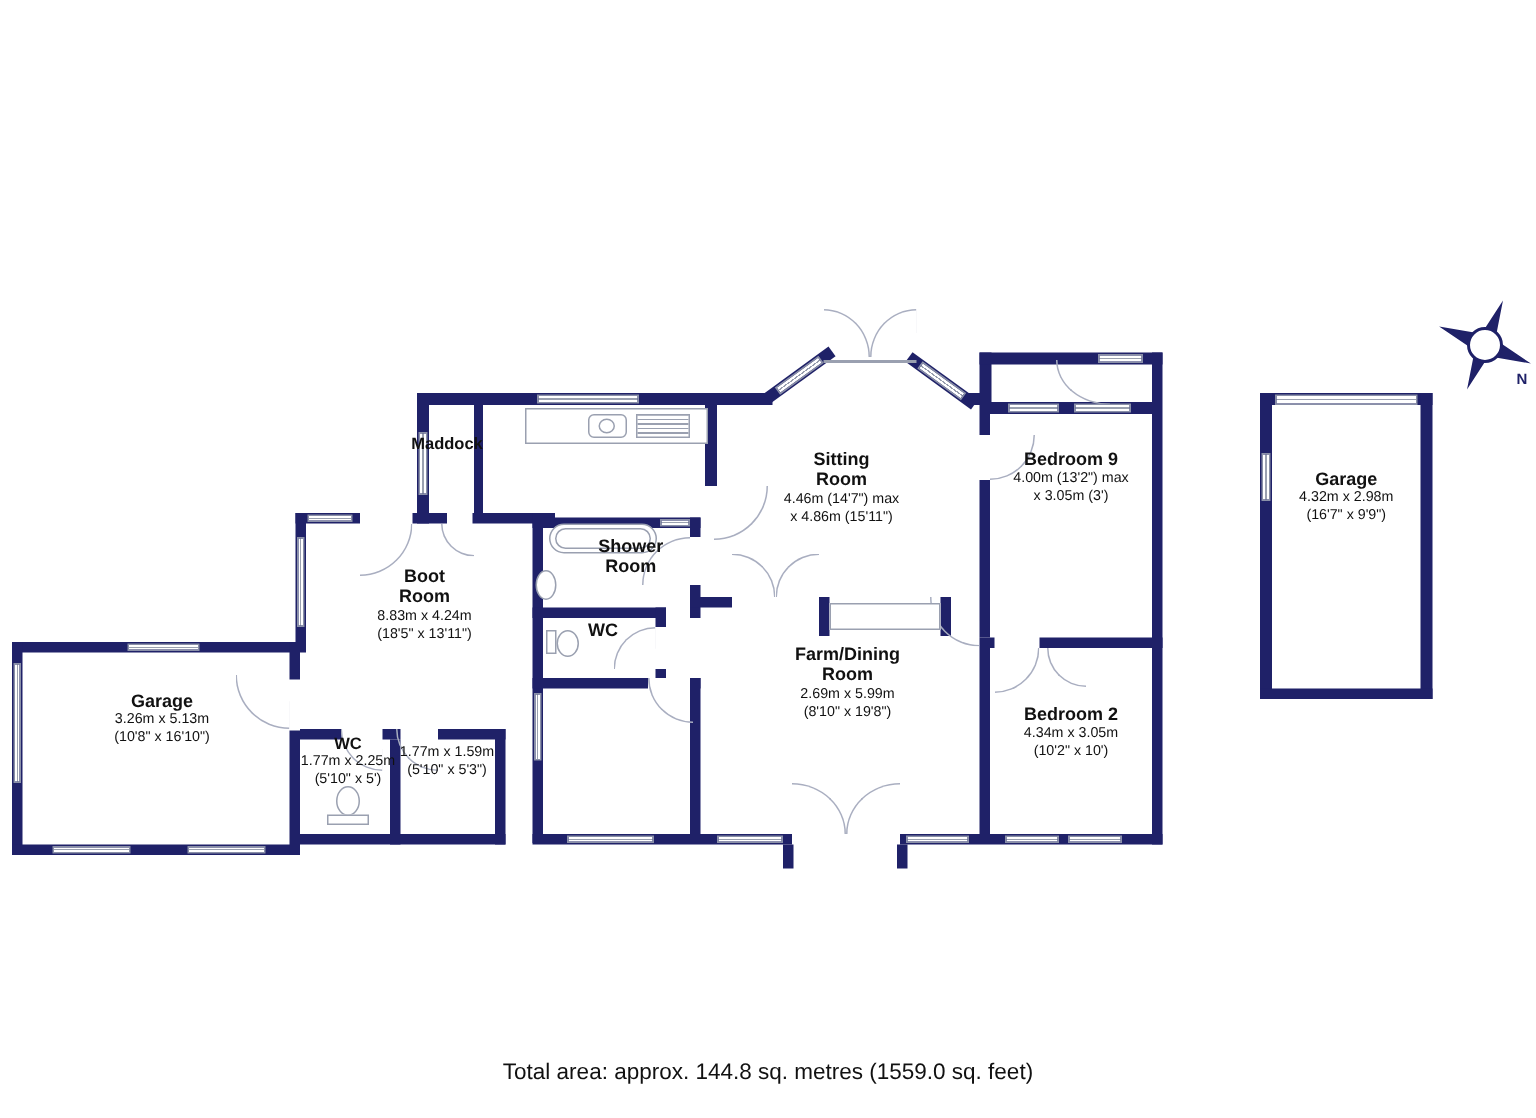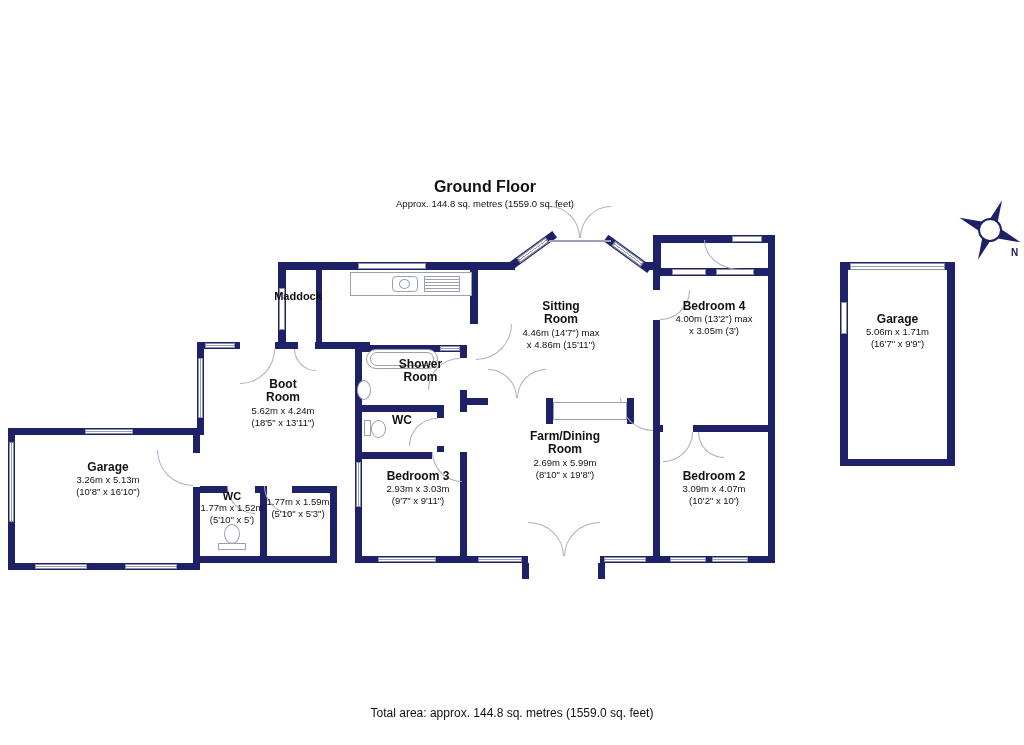--- a/index.html
+++ b/index.html
@@ -17,34 +17,30 @@
   .arc-br{border-radius:0 0 100% 0;border-bottom:1px solid #a9aec0;border-right:1px solid #a9aec0;}
   .fix{position:absolute;z-index:3;border:1px solid #9aa0b0;background:#fff;box-sizing:border-box;}
   .label{position:absolute;z-index:6;text-align:center;}
   .rname{font-weight:bold;font-size:12px;line-height:1.12;}
   .rname-sm{font-weight:bold;font-size:11px;line-height:1.1;}
   .rdim{font-size:9.5px;line-height:1.25;}
   .hdr{position:absolute;left:285px;top:178px;width:400px;text-align:center;z-index:6;}
   .hdr-title{font-weight:bold;font-size:16px;}
   .hdr-sub{font-size:9.5px;margin-top:2px;}
   .ftr{position:absolute;left:0;right:0;top:706px;text-align:center;z-index:6;}
-  .ftr-area{font-size:12px;}
+  .ftr-area{font-size:15px;}
   .ftr-name{font-size:13.5px;font-weight:bold;margin-top:1px;}
   .stripes{background:repeating-linear-gradient(to bottom,#fff 0 2px,#9aa0b0 2px 3px);}
   .bay-sill{position:absolute;background:#9aa0b0;z-index:3;}
 </style>
 </head>
 <body>
 
 <div class="plan">
 
-  <div class="hdr">
-    <div class="hdr-title">Ground Floor</div>
-    <div class="hdr-sub">Approx. 144.8 sq. metres (1559.0 sq. feet)</div>
-  </div>
 
   <div class="wall" style="left:278px;top:262px;width:237px;height:8px"></div>
   <div class="wall" style="left:278px;top:262px;width:8px;height:87px"></div>
   <div class="wall" style="left:316px;top:270px;width:6px;height:72px"></div>
 
   <div class="wall" style="left:197px;top:342px;width:43px;height:7px"></div>
   <div class="wall" style="left:275px;top:342px;width:23px;height:7px"></div>
   <div class="wall" style="left:315px;top:342px;width:55px;height:7px"></div>
 
   <div class="wall" style="left:355px;top:345px;width:112px;height:7px"></div>
@@ -172,66 +168,61 @@
   <div class="label" style="left:268px;top:290px;width:60px">
     <div class="rname-sm">Maddock</div>
   </div>
   <div class="label" style="left:500px;top:300px;width:122px">
     <div class="rname">Sitting</div>
     <div class="rname">Room</div>
     <div class="rdim">4.46m (14'7") max</div>
     <div class="rdim">x 4.86m (15'11")</div>
   </div>
   <div class="label" style="left:654px;top:300px;width:120px">
-    <div class="rname">Bedroom 4</div>
+    <div class="rname">Bedroom 9</div>
     <div class="rdim">4.00m (13'2") max</div>
     <div class="rdim">x 3.05m (3')</div>
   </div>
   <div class="label" style="left:840px;top:313px;width:115px">
     <div class="rname">Garage</div>
-    <div class="rdim">5.06m x 1.71m</div>
+    <div class="rdim">4.32m x 2.98m</div>
     <div class="rdim">(16'7" x 9'9")</div>
   </div>
   <div class="label" style="left:223px;top:378px;width:120px">
     <div class="rname">Boot</div>
     <div class="rname">Room</div>
-    <div class="rdim">5.62m x 4.24m</div>
+    <div class="rdim">8.83m x 4.24m</div>
     <div class="rdim">(18'5" x 13'11")</div>
   </div>
   <div class="label" style="left:378px;top:358px;width:85px">
     <div class="rname">Shower</div>
     <div class="rname">Room</div>
   </div>
   <div class="label" style="left:382px;top:414px;width:40px">
     <div class="rname">WC</div>
   </div>
   <div class="label" style="left:505px;top:430px;width:120px">
     <div class="rname">Farm/Dining</div>
     <div class="rname">Room</div>
     <div class="rdim">2.69m x 5.99m</div>
     <div class="rdim">(8'10" x 19'8")</div>
   </div>
   <div class="label" style="left:654px;top:470px;width:120px">
     <div class="rname">Bedroom 2</div>
-    <div class="rdim">3.09m x 4.07m</div>
+    <div class="rdim">4.34m x 3.05m</div>
     <div class="rdim">(10'2" x 10')</div>
-  </div>
-  <div class="label" style="left:358px;top:470px;width:120px">
-    <div class="rname">Bedroom 3</div>
-    <div class="rdim">2.93m x 3.03m</div>
-    <div class="rdim">(9'7" x 9'11")</div>
   </div>
   <div class="label" style="left:48px;top:461px;width:120px">
     <div class="rname">Garage</div>
     <div class="rdim">3.26m x 5.13m</div>
     <div class="rdim">(10'8" x 16'10")</div>
   </div>
   <div class="label" style="left:194px;top:490px;width:76px">
     <div class="rname-sm">WC</div>
-    <div class="rdim">1.77m x 1.52m</div>
+    <div class="rdim">1.77m x 2.25m</div>
     <div class="rdim">(5'10" x 5')</div>
   </div>
   <div class="label" style="left:258px;top:496px;width:80px">
     <div class="rdim">1.77m x 1.59m</div>
     <div class="rdim">(5'10" x 5'3")</div>
   </div>
 
   <div class="label" style="left:955px;top:198px;width:70px;height:64px">
     <svg width="70" height="64" viewBox="0 0 70 64">
       <g transform="rotate(22 35 32)">

